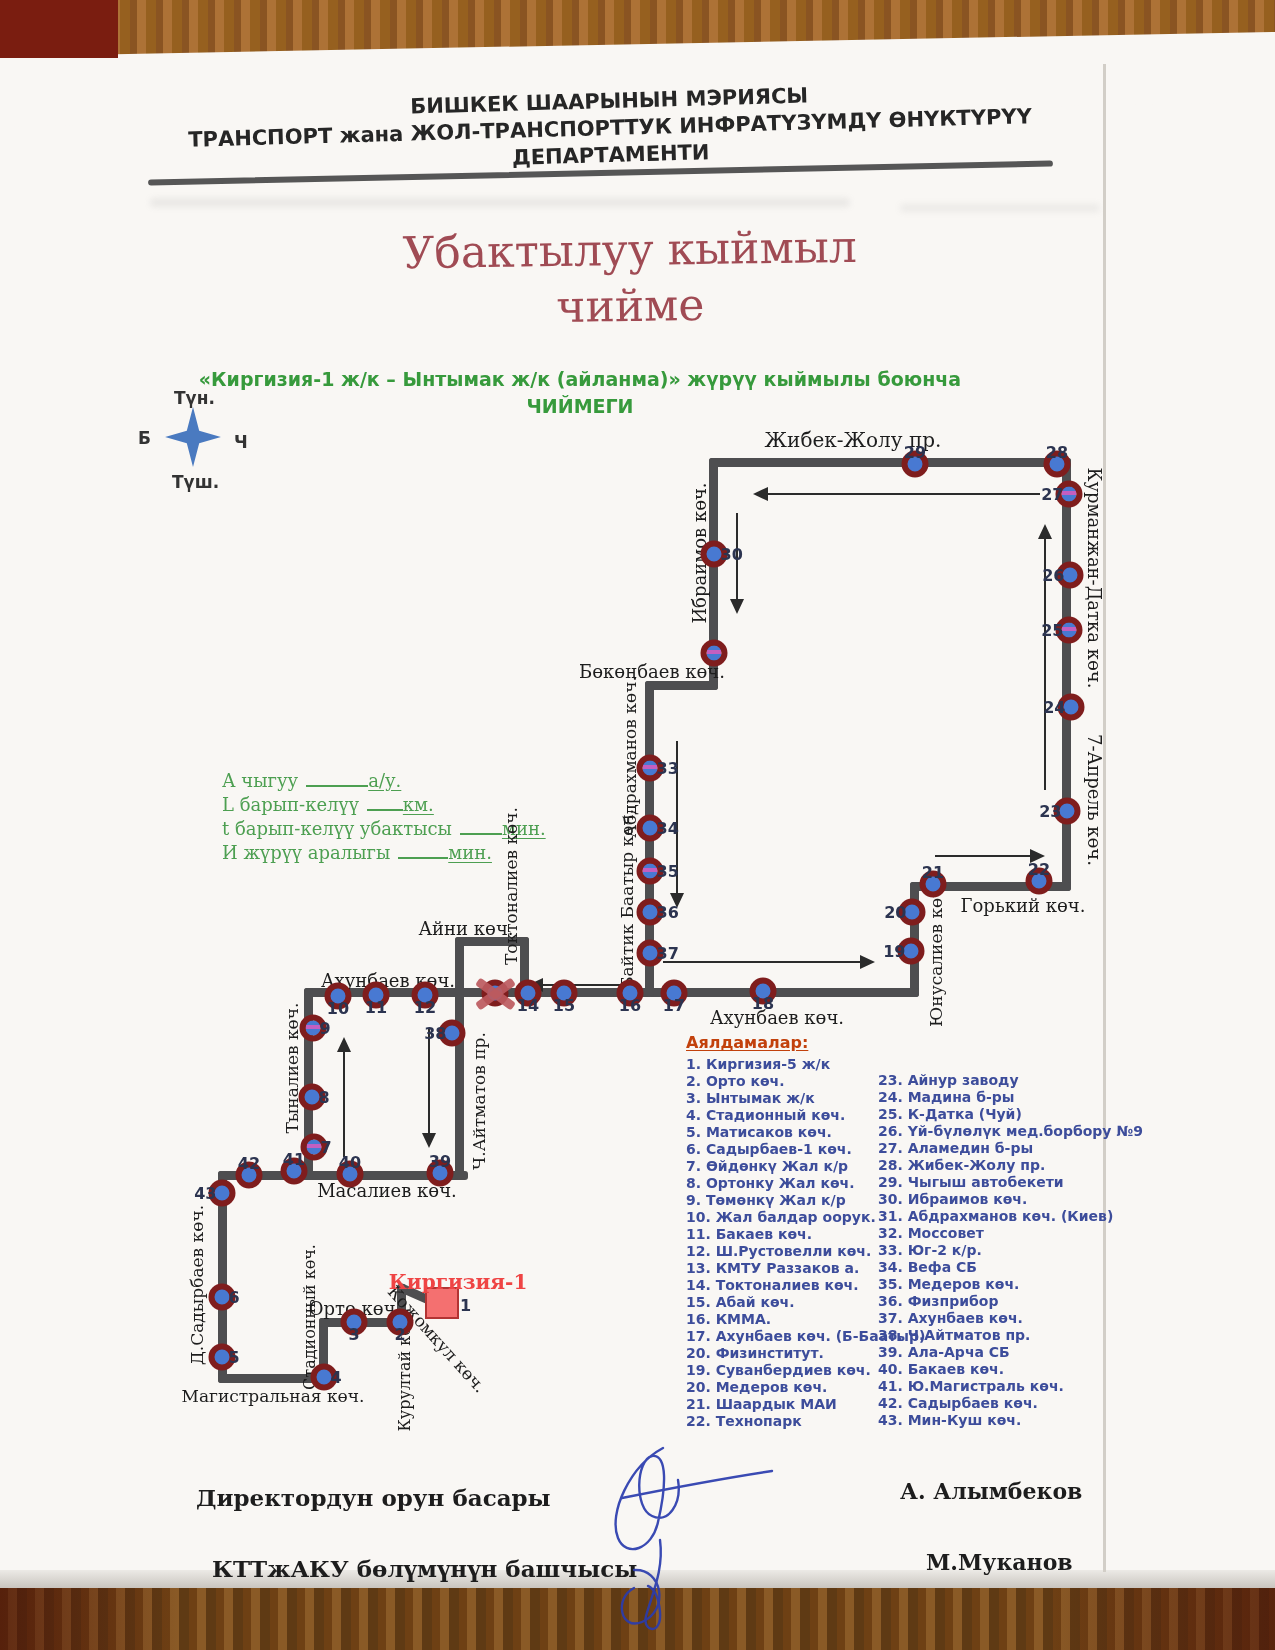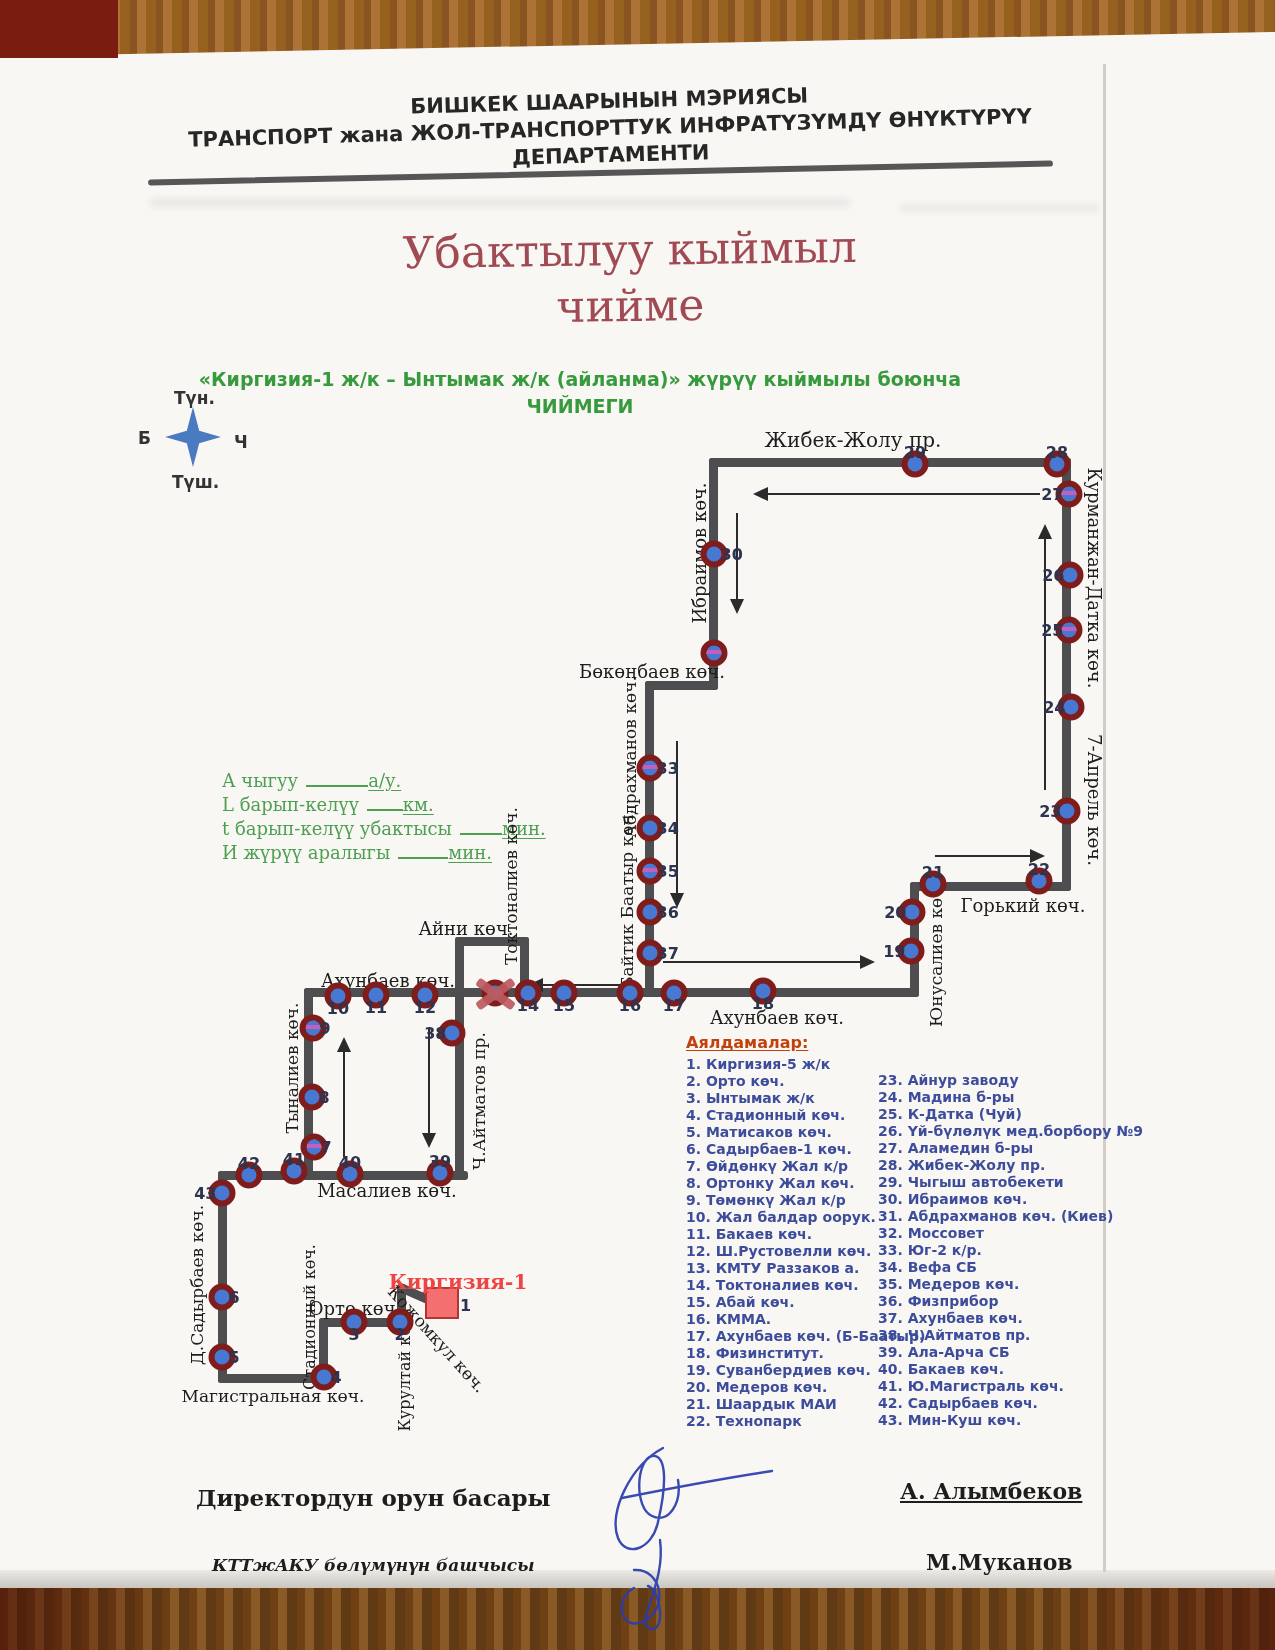--- a/index.html
+++ b/index.html
@@ -80,22 +80,22 @@
     text-decoration:underline;text-underline-offset:2px;}
   .legend-col{position:absolute;color:#3d4d9b;font-weight:600;font-size:14px;}
   .legend-col1{left:686px;top:1056px;}
   .legend-col2{left:878px;top:1072px;}
   .legend-item{height:17px;line-height:17px;white-space:nowrap;}
 
   
   .footer-text{position:absolute;font-family:"DejaVu Serif","Liberation Serif",serif;
     font-weight:700;color:#1d1d1d;white-space:nowrap;}
   .f-l1{left:196px;top:1484px;font-size:23px;}
-  .f-l2{left:212px;top:1555px;font-size:17px;font-style:italic;}
-  .f-r1{left:900px;top:1478px;font-size:22px;text-decoration:underline;}
+  .f-l2{left:212px;top:1555px;font-size:23px;}
+  .f-r1{left:900px;top:1478px;font-size:22px;}
   .f-r2{left:926px;top:1549px;font-size:22px;}
   .signature{position:absolute;left:560px;top:1418px;z-index:7;}
 </style>
 </head>
 <body>
 
 <div class="wood-top"></div>
 <div class="paper-slant"></div>
 <div class="corner-red"></div>
 <div class="smudge" style="left:150px;top:198px;width:700px;height:9px;opacity:.14;"></div>
@@ -357,21 +357,21 @@
     <div class="legend-item">8. Ортонку Жал көч.</div>
     <div class="legend-item">9. Төмөнкү Жал к/р</div>
     <div class="legend-item">10. Жал балдар оорук.</div>
     <div class="legend-item">11. Бакаев көч.</div>
     <div class="legend-item">12. Ш.Рустовелли көч.</div>
     <div class="legend-item">13. КМТУ Раззаков а.</div>
     <div class="legend-item">14. Токтоналиев көч.</div>
     <div class="legend-item">15. Абай көч.</div>
     <div class="legend-item">16. КММА.</div>
     <div class="legend-item">17. Ахунбаев көч. (Б-Баатыр)</div>
-    <div class="legend-item">18. Физинститут.</div>
+    <div class="legend-item">20. Физинститут.</div>
     <div class="legend-item">19. Суванбердиев көч.</div>
     <div class="legend-item">20. Медеров көч.</div>
     <div class="legend-item">21. Шаардык МАИ</div>
     <div class="legend-item">22. Технопарк</div>
   </div>
 <div class="legend-col legend-col2">
     <div class="legend-item">23. Айнур заводу</div>
     <div class="legend-item">24. Мадина б-ры</div>
     <div class="legend-item">25. К-Датка (Чуй)</div>
     <div class="legend-item">26. Үй-бүлөлүк мед.борбору №9</div>

